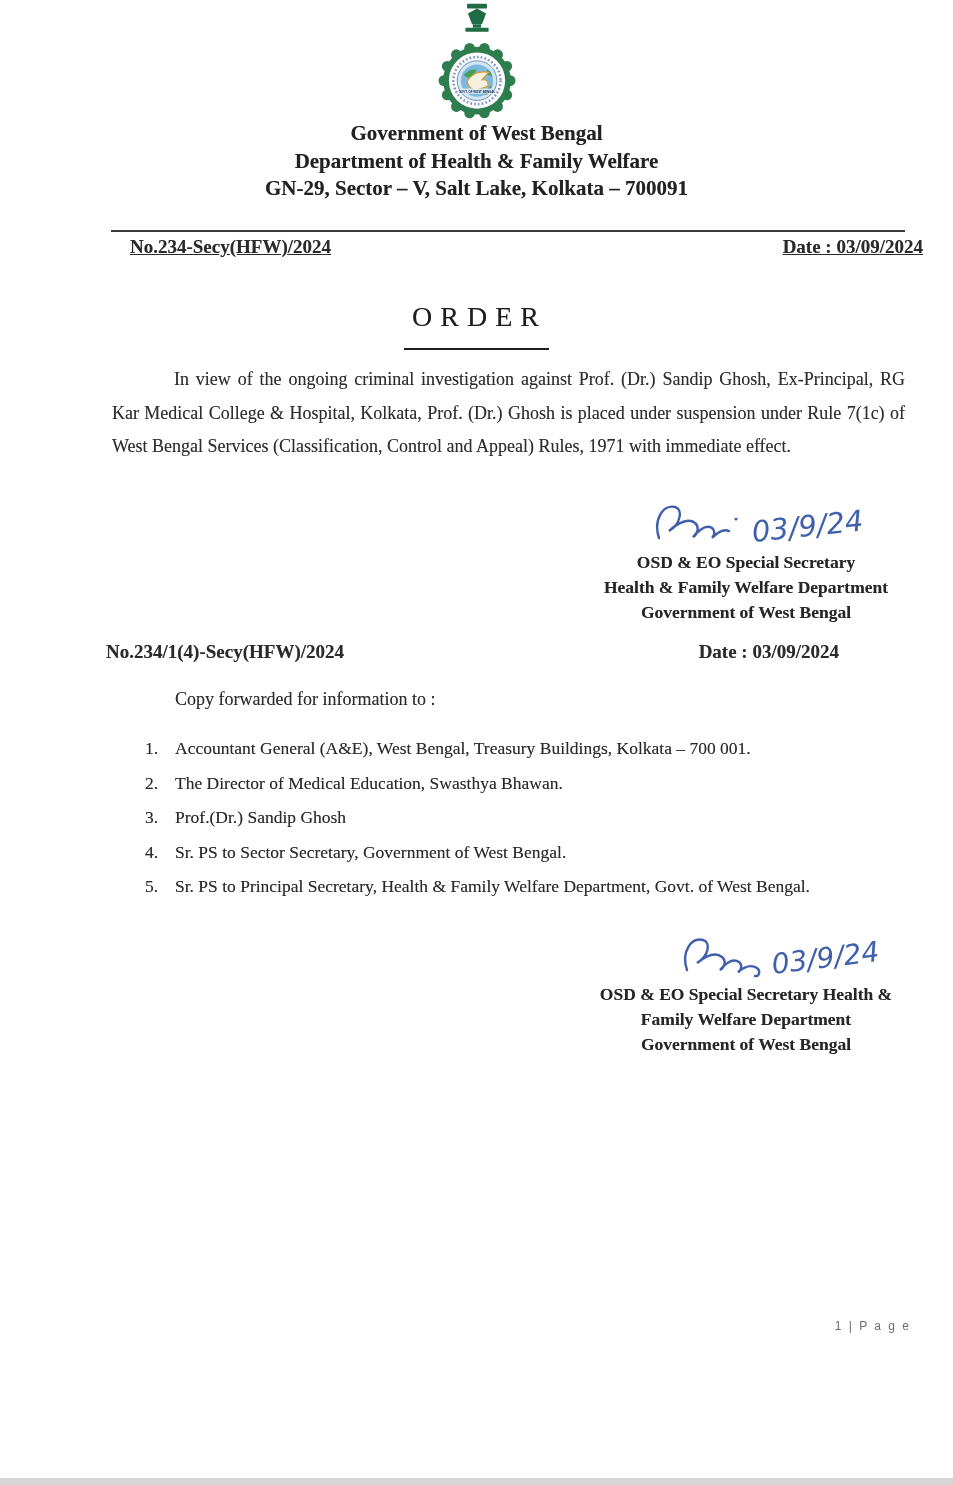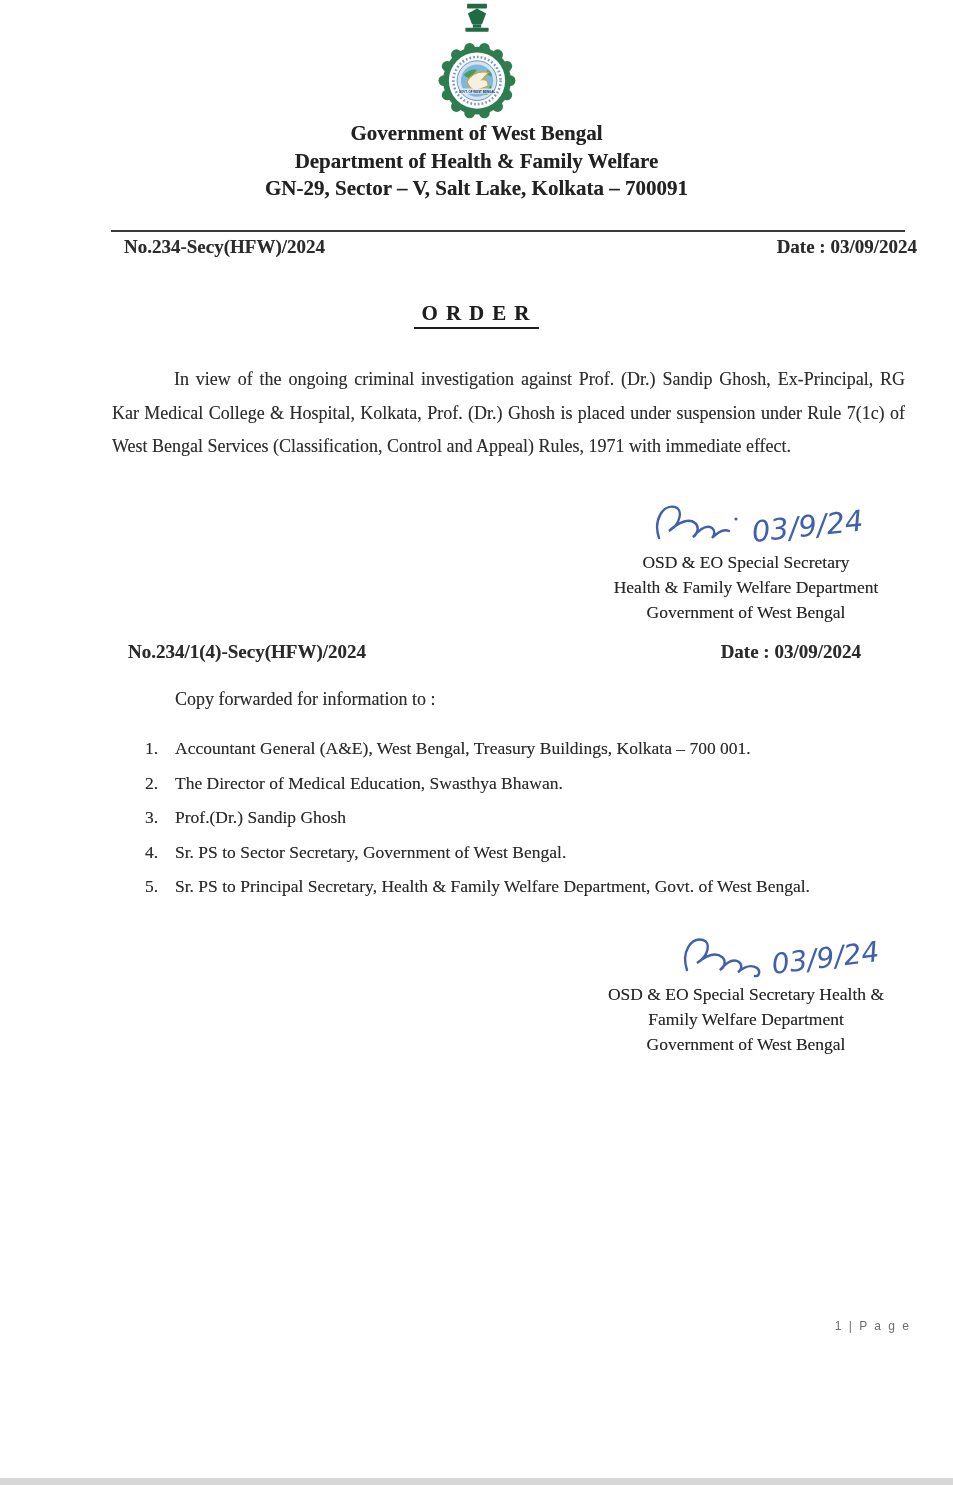--- a/index.html
+++ b/index.html
@@ -15,43 +15,43 @@
 
   
   .logo-wrap { position: absolute; top: 2px; left: 0; width: 100%; text-align: center; }
   .logo-wrap svg { display: inline-block; }
   .hgroup { position: absolute; top: 120px; left: 0; width: 100%; text-align: center; }
   .hgroup div { font-weight: bold; font-size: 21px; line-height: 27.5px; color: #222; }
 
   .rule { position: absolute; top: 230px; left: 111px; width: 794px; border-top: 2.2px solid #3a3a3a; }
 
   .ref-row { position: absolute; display: flex; justify-content: space-between; font-weight: bold; font-size: 19px; color: #2b2b2b; }
-  .ref-row-1 { top: 236px; left: 124px; width: 793px; }
-  .ref-row-2 { top: 641px; left: 128px; width: 733px; }
+  .ref-row-1 { top: 236px; left: 130px; width: 793px; text-decoration: underline; }
+  .ref-row-2 { top: 641px; left: 106px; width: 733px; }
 
   .order-title { position: absolute; top: 301px; left: 0; width: 100%; text-align: center; }
   .order-title span {
-    font-weight: bold; font-size: 21px; letter-spacing: 8px; color: #1e1e1e;
-    border-bottom: 2.5px solid #1e1e1e; padding: 0 2px 2px 8px;
+    font-weight: normal; font-size: 28px; letter-spacing: 8px; color: #1e1e1e;
+    border-bottom: 2.5px solid #1e1e1e; padding: 0 2px 16px 8px;
   }
 
   .body-para {
     position: absolute; top: 363px; left: 112px; width: 793px;
     font-size: 18px; line-height: 33.5px; text-align: justify; text-indent: 62px;
     color: #2e2e2e;
   }
 
   
   .sig-block { position: absolute; text-align: center; }
   .sig-block-1 { top: 498px; left: 585px; width: 322px; }
   .sig-block-2 { top: 930px; left: 585px; width: 322px; }
   .sig-scribble { position: relative; height: 52px; }
   .sig-scribble svg { position: absolute; left: 60px; top: 0; }
   .sig-block-2 .sig-scribble svg { left: 90px; top: 2px; }
-  .sig-lines div { font-weight: normal; font-size: 17.5px; line-height: 25px; color: #262626; }
+  .sig-lines div { font-weight: bold; font-size: 17.5px; line-height: 25px; color: #262626; }
 
   .copy-intro { position: absolute; top: 689px; left: 175px; font-size: 18px; color: #2c2c2c; }
 
   .fwd-list { position: absolute; top: 737px; left: 145px; width: 775px; }
   .fwd-item { display: flex; font-size: 17.5px; line-height: 22px; margin-bottom: 12.5px; color: #2a2a2a; }
   .fwd-num { width: 30px; flex: 0 0 30px; }
   .fwd-text { flex: 1; }
 
   .page-footer {
     position: absolute; top: 1319px; right: 42px;

